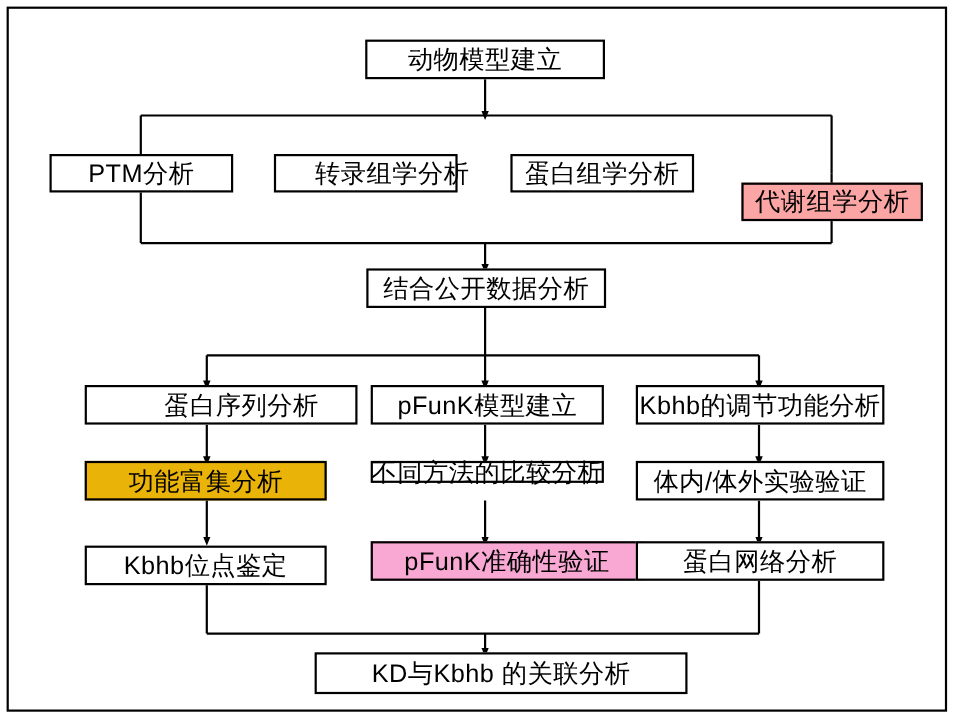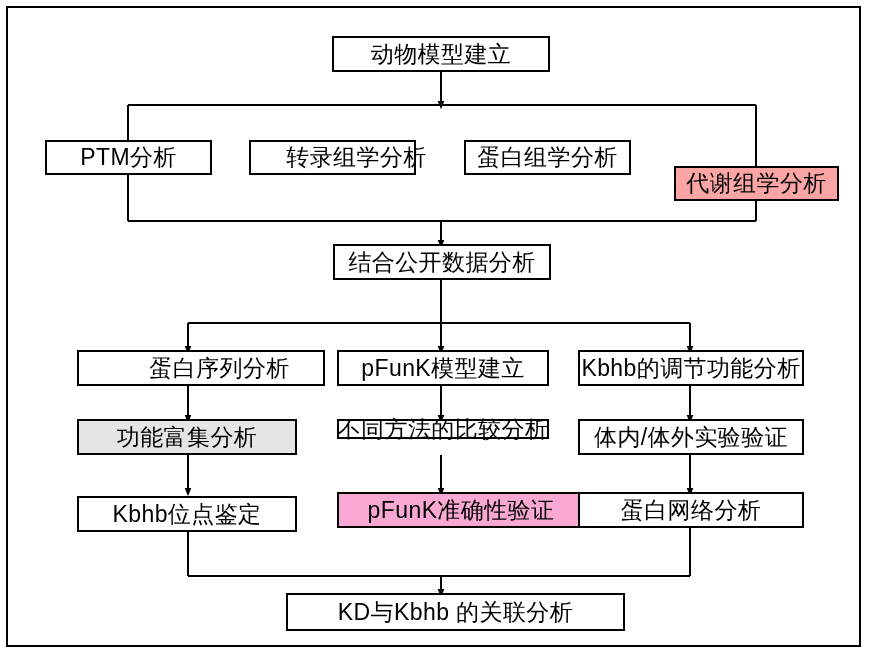--- a/index.html
+++ b/index.html
@@ -107,21 +107,21 @@
       </div>
       <div class="node" style="left: 77px; top: 350px; width: 248px; height: 36px; border-color: rgb(0, 0, 0); background: rgb(255, 255, 255); padding-left: 37px;">
         <span>蛋白序列分析</span>
       </div>
       <div class="node" style="left: 337px; top: 350px; width: 212px; height: 36px; border-color: rgb(0, 0, 0); background: rgb(255, 255, 255);">
         <span>pFunK模型建立</span>
       </div>
       <div class="node" style="left: 578px; top: 350px; width: 226px; height: 36px; border-color: rgb(0, 0, 0); background: rgb(255, 255, 255);">
         <span>Kbhb的调节功能分析</span>
       </div>
-      <div class="node" style="left: 77px; top: 419px; width: 220px; height: 36px; border-color: rgb(0, 0, 0); background: #e5e5e5;">
+      <div class="node" style="left: 77px; top: 419px; width: 220px; height: 36px; border-color: rgb(0, 0, 0); background: #eab308;">
         <span>功能富集分析</span>
       </div>
       <div class="node" style="left: 337px; top: 419px; width: 212px; height: 20px; border-color: rgb(0, 0, 0); background: rgb(255, 255, 255);">
         <span>不同方法的比较分析</span>
       </div>
       <div class="node" style="left: 578px; top: 419px; width: 226px; height: 36px; border-color: rgb(0, 0, 0); background: rgb(255, 255, 255);">
         <span>体内/体外实验验证</span>
       </div>
       <div class="node" style="left: 77px; top: 496px; width: 220px; height: 36px; border-color: rgb(0, 0, 0); background: rgb(255, 255, 255);">
         <span>Kbhb位点鉴定</span>

